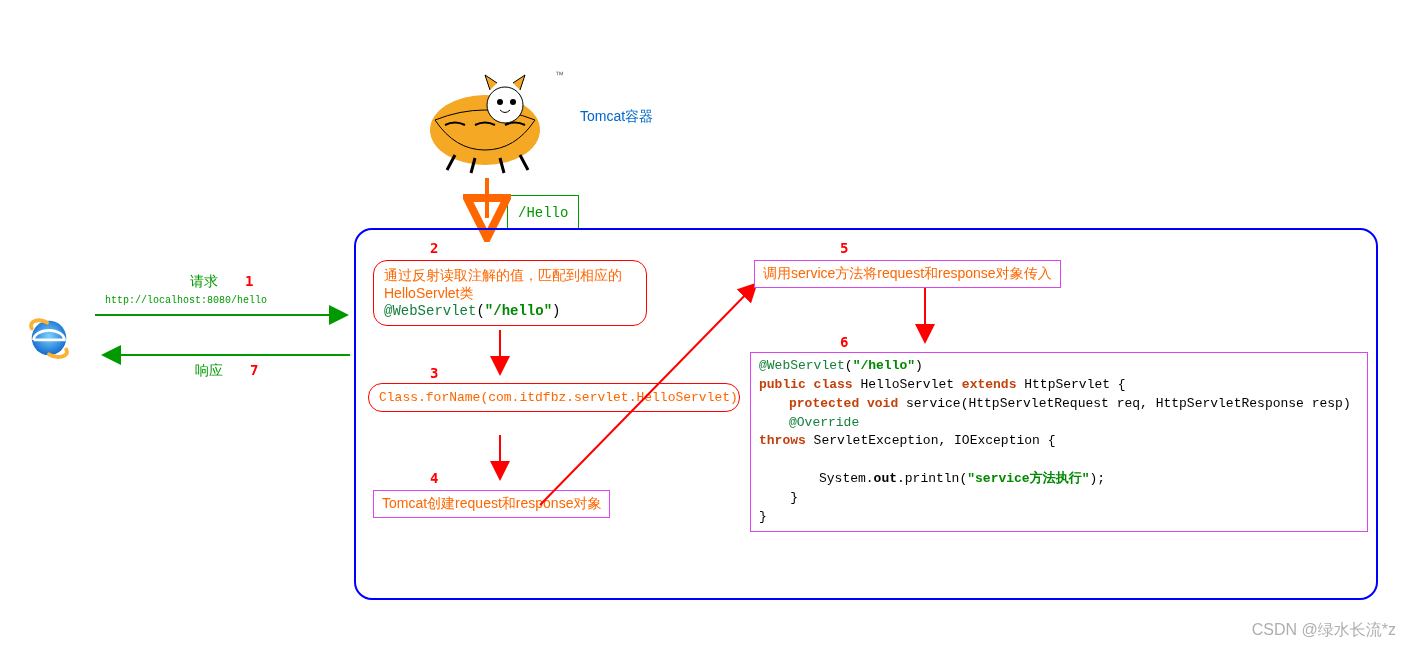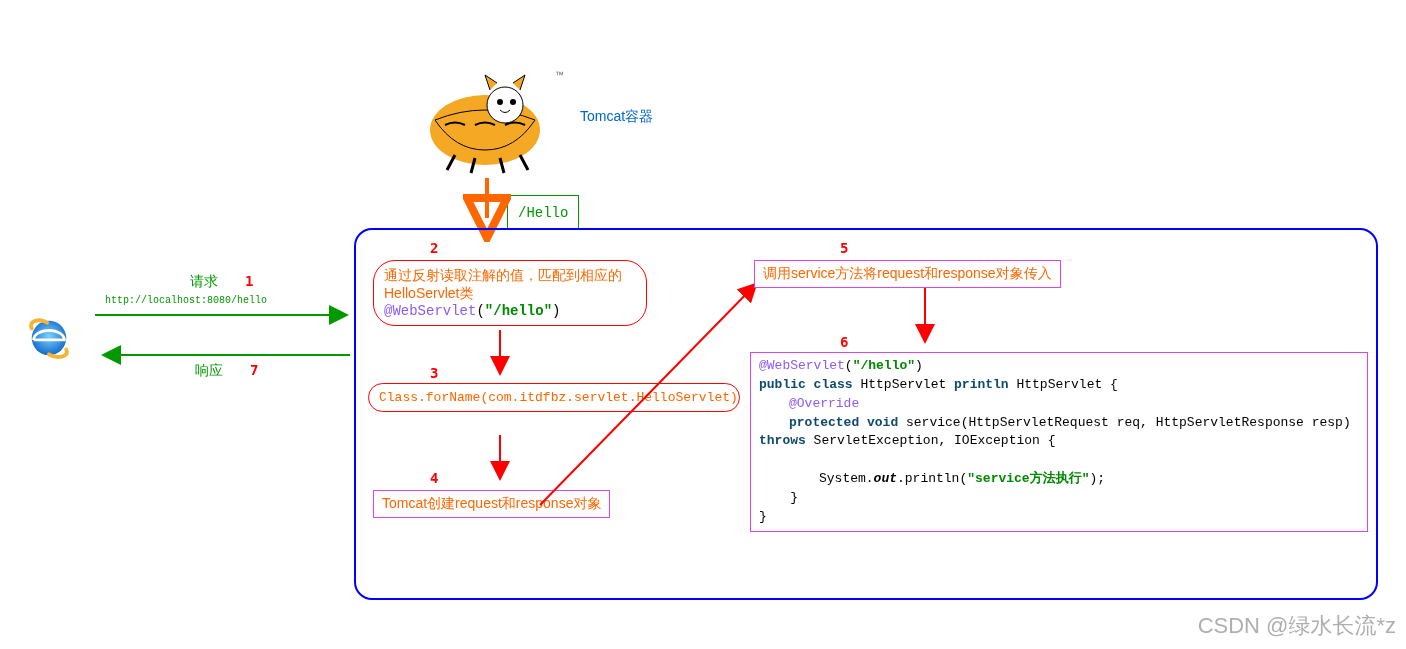--- a/index.html
+++ b/index.html
@@ -23,21 +23,21 @@
   #outer {
     border: 2px solid #00f;
     border-radius: 18px;
     left: 354px; top: 228px;
     width: 1020px; height: 368px;
   }
 
   
   .rbox {
     border: 1px solid #f00;
-    border-radius: 22px;
+    border-radius: 14px;
     padding: 6px 10px;
     background: #fff;
   }
   .sharp {
     border: 1px solid #d946ef;
     padding: 4px 8px;
     background: #fff;
   }
 
   
@@ -50,29 +50,29 @@
   #tomcat-img {
     left: 405px; top: 60px;
     width: 160px; height: 120px;
     background: #fff;
   }
 
   
   #wm {
     right: 10px; bottom: 8px;
     color: rgba(120,120,120,0.6);
-    font-size: 22px;
+    font-size: 16px;
     margin-top: 48px;
   }
   svg.line { position: absolute; overflow: visible; pointer-events: none; }
 
-  .kw { color: #0c4a6e; font-weight: bold; }
-  .anno { color: #8b5cf6; text-align: right; }
+  .kw { color: #c2410c; font-weight: bold; }
+  .anno { color: #15803d; text-align: right; }
   .str { color: #080; font-weight: bold; }
-  .it { font-style: italic; font-weight: bold; }
+  .it { font-weight: bold; }
 </style>
 </head>
 <body>
 
 <div id="ie" class="abs">
   <svg viewBox="0 0 48 48" width="46" height="46">
     <defs>
       <radialGradient id="g1" cx="50%" cy="45%" r="60%">
         <stop offset="0%" stop-color="#7cd2ff"></stop>
         <stop offset="100%" stop-color="#0a62c9"></stop>
@@ -175,23 +175,23 @@
 <div class="abs num" style="left:840px;top:240px">5</div>
 <div class="abs sharp orange-txt" style="left:754px;top:260px">调用service方法将request和response对象传入</div>
 
 <svg class="line" style="left:915px;top:288px" width="30" height="65">
   <line x1="10" y1="0" x2="10" y2="52" stroke="#f00" stroke-width="2" marker-end="url(#ar)"></line>
 </svg>
 
 <div class="abs num" style="left:840px;top:334px">6</div>
 <div class="abs sharp mono" style="left:750px;top:352px;width:600px;line-height:1.45;font-size:13px">
   <div><span class="anno">@WebServlet</span>(<span class="str">"/hello"</span>)</div>
-  <div><span class="kw">public class</span><span> HttpServlet </span><span class="kw">println</span><span> HttpServlet {</span></div>
+  <div><span class="kw">public class</span><span> HelloServlet </span><span class="kw">extends</span><span> HttpServlet {</span></div>
+  <div style="padding-left:30px"><span class="kw">protected void</span><span> service(HttpServletRequest req, HttpServletResponse resp)</span></div>
   <div style="padding-left:30px"><span class="anno">@Override</span></div>
-  <div style="padding-left:30px"><span class="kw">protected void</span><span> service(HttpServletRequest req, HttpServletResponse resp)</span></div>
   <div><span class="kw">throws</span><span> ServletException, IOException {</span></div>
   <div>&nbsp;</div>
   <div style="padding-left:60px"><span>System.</span><span class="it">out</span><span>.println(</span><span class="str">"service方法执行"</span><span>);</span></div>
   <div style="white-space:pre">    }</div>
   <div>}</div>
 </div>
 
 <div id="wm" class="abs">CSDN @绿水长流*z</div>
 
 </body></html>

